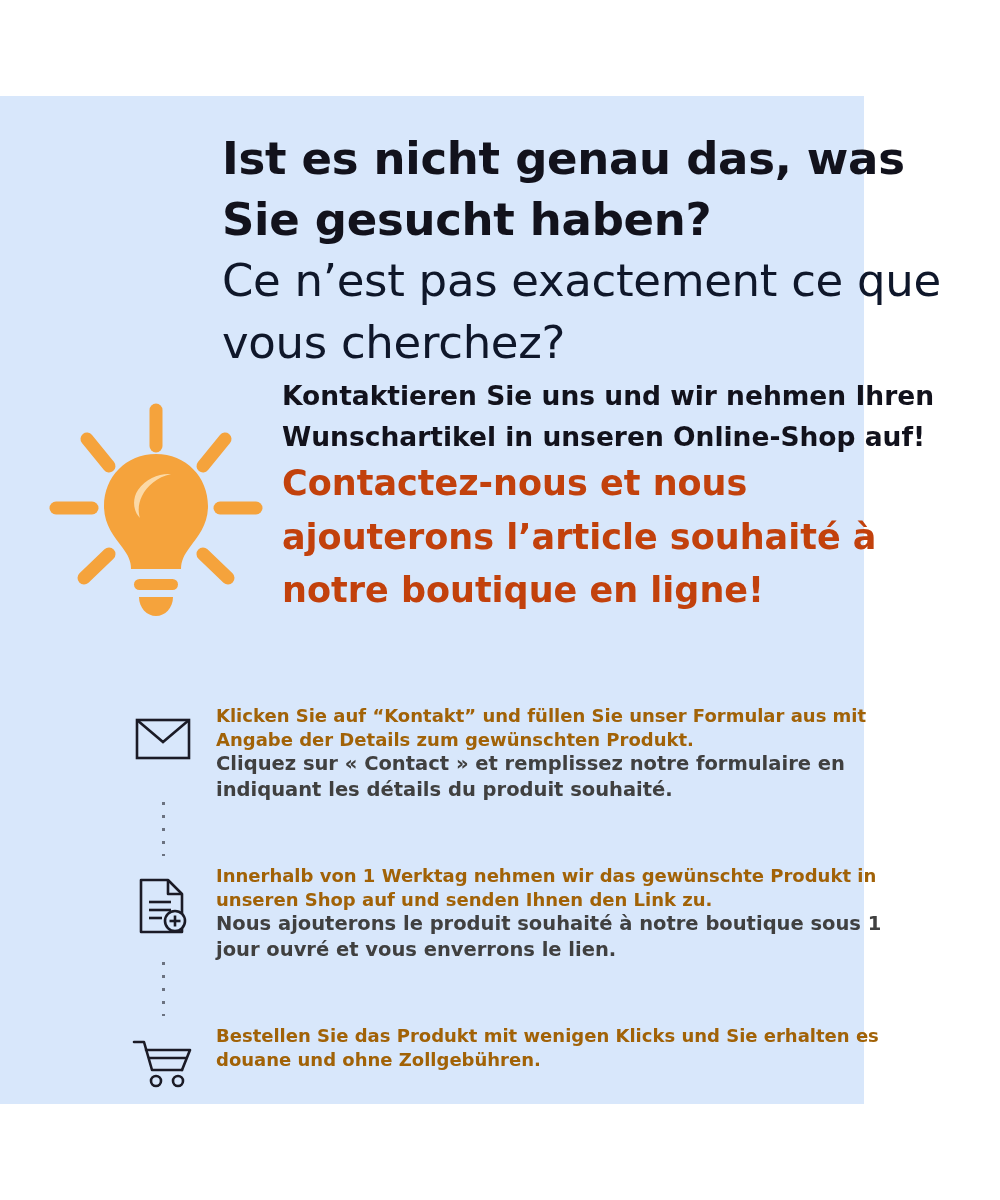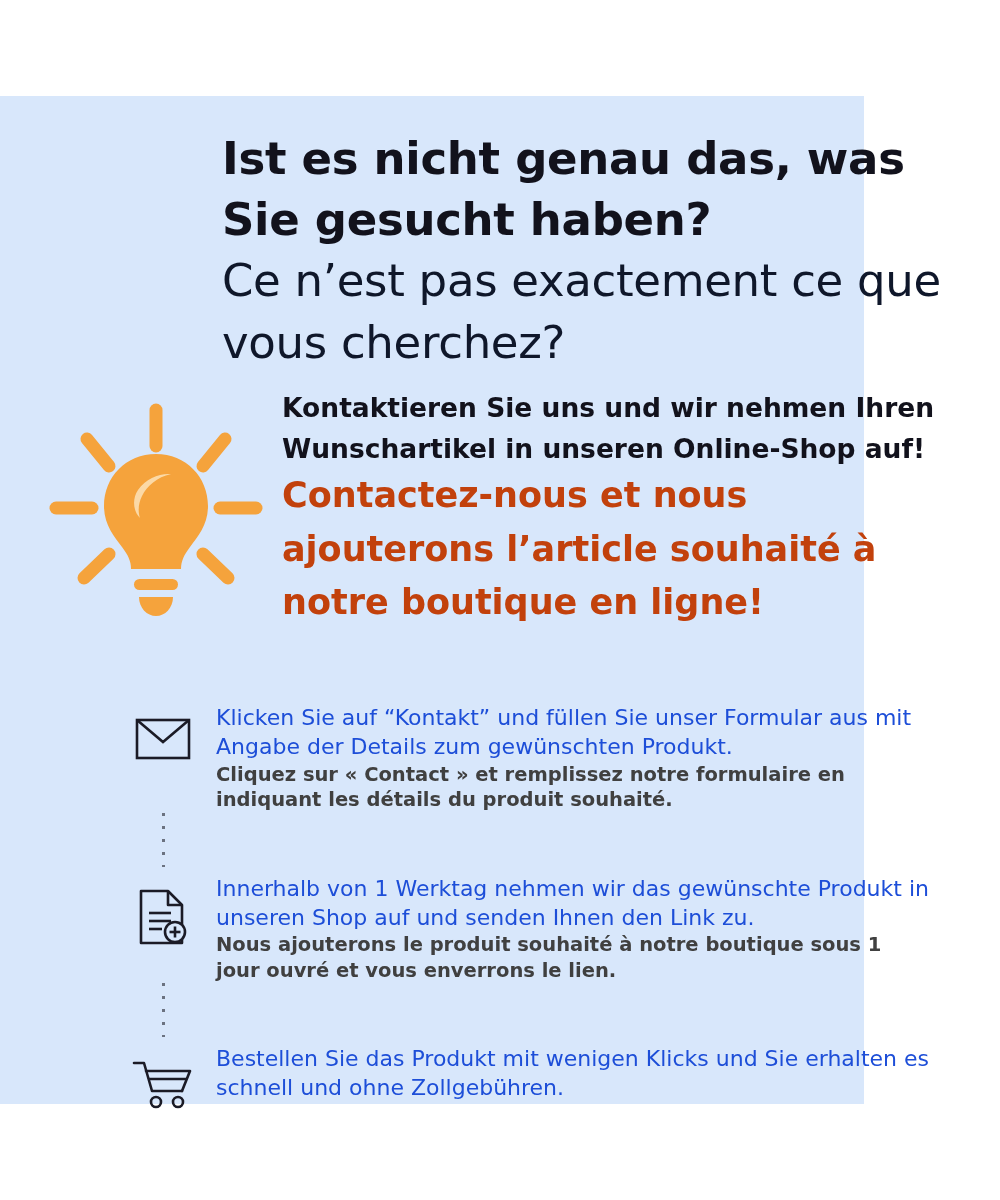--- a/index.html
+++ b/index.html
@@ -45,21 +45,21 @@
     letter-spacing: -0.3px;
     margin: 0;
   }
   
   .sub-row {
     position: absolute;
     left: 30px;
     top: 280px;
     width: 940px;
     display: flex;
-    align-items: flex-end;
+    align-items: flex-start;
   }
   .bulb {
     width: 252px;
     flex: 0 0 252px;
     padding-top: 22px;
     display: flex;
     justify-content: center;
   }
   .sub-text {
     flex: 1 1 auto;
@@ -114,24 +114,24 @@
     flex: 0 0 106px;
     display: flex;
     justify-content: center;
     padding-top: 14px;
   }
   .step-body {
     flex: 1 1 auto;
     padding-right: 10px;
   }
   .step-de {
-    font-size: 22px;
+    font-size: 18px;
     line-height: 1.31;
-    font-weight: 400;
-    color: #1d4ed8;
+    font-weight: 700;
+    color: #a16207;
     margin: 0;
   }
   .step-fr {
     font-size: 19.5px;
     line-height: 1.31;
     font-weight: 700;
     color: #404040;
     margin: 0;
   }
   .connector {
@@ -241,18 +241,18 @@
       <div class="step-icon">
         <svg width="62" height="50" viewBox="0 0 62 50" aria-hidden="true">
           <path d="M2 4 H12 L20 32 H50" fill="none" stroke="#1b1b26" stroke-width="2.6" stroke-linecap="round" stroke-linejoin="round"></path>
           <path d="M14 12 H58 L50 32" fill="none" stroke="#1b1b26" stroke-width="2.6" stroke-linecap="round" stroke-linejoin="round"></path>
           <line x1="16" y1="20" x2="55" y2="20" stroke="#1b1b26" stroke-width="2.6"></line>
           <circle cx="24" cy="43" r="5" fill="none" stroke="#1b1b26" stroke-width="2.6"></circle>
           <circle cx="46" cy="43" r="5" fill="none" stroke="#1b1b26" stroke-width="2.6"></circle>
         </svg>
       </div>
       <div class="step-body">
-        <p class="step-de">Bestellen Sie das Produkt mit wenigen Klicks und Sie erhalten es schnell und ohne Zollgebühren.</p>
+        <p class="step-de">Bestellen Sie das Produkt mit wenigen Klicks und Sie erhalten es douane und ohne Zollgebühren.</p>
       </div>
     </div>
 
   </div>
 </div>
 
 </body></html>

